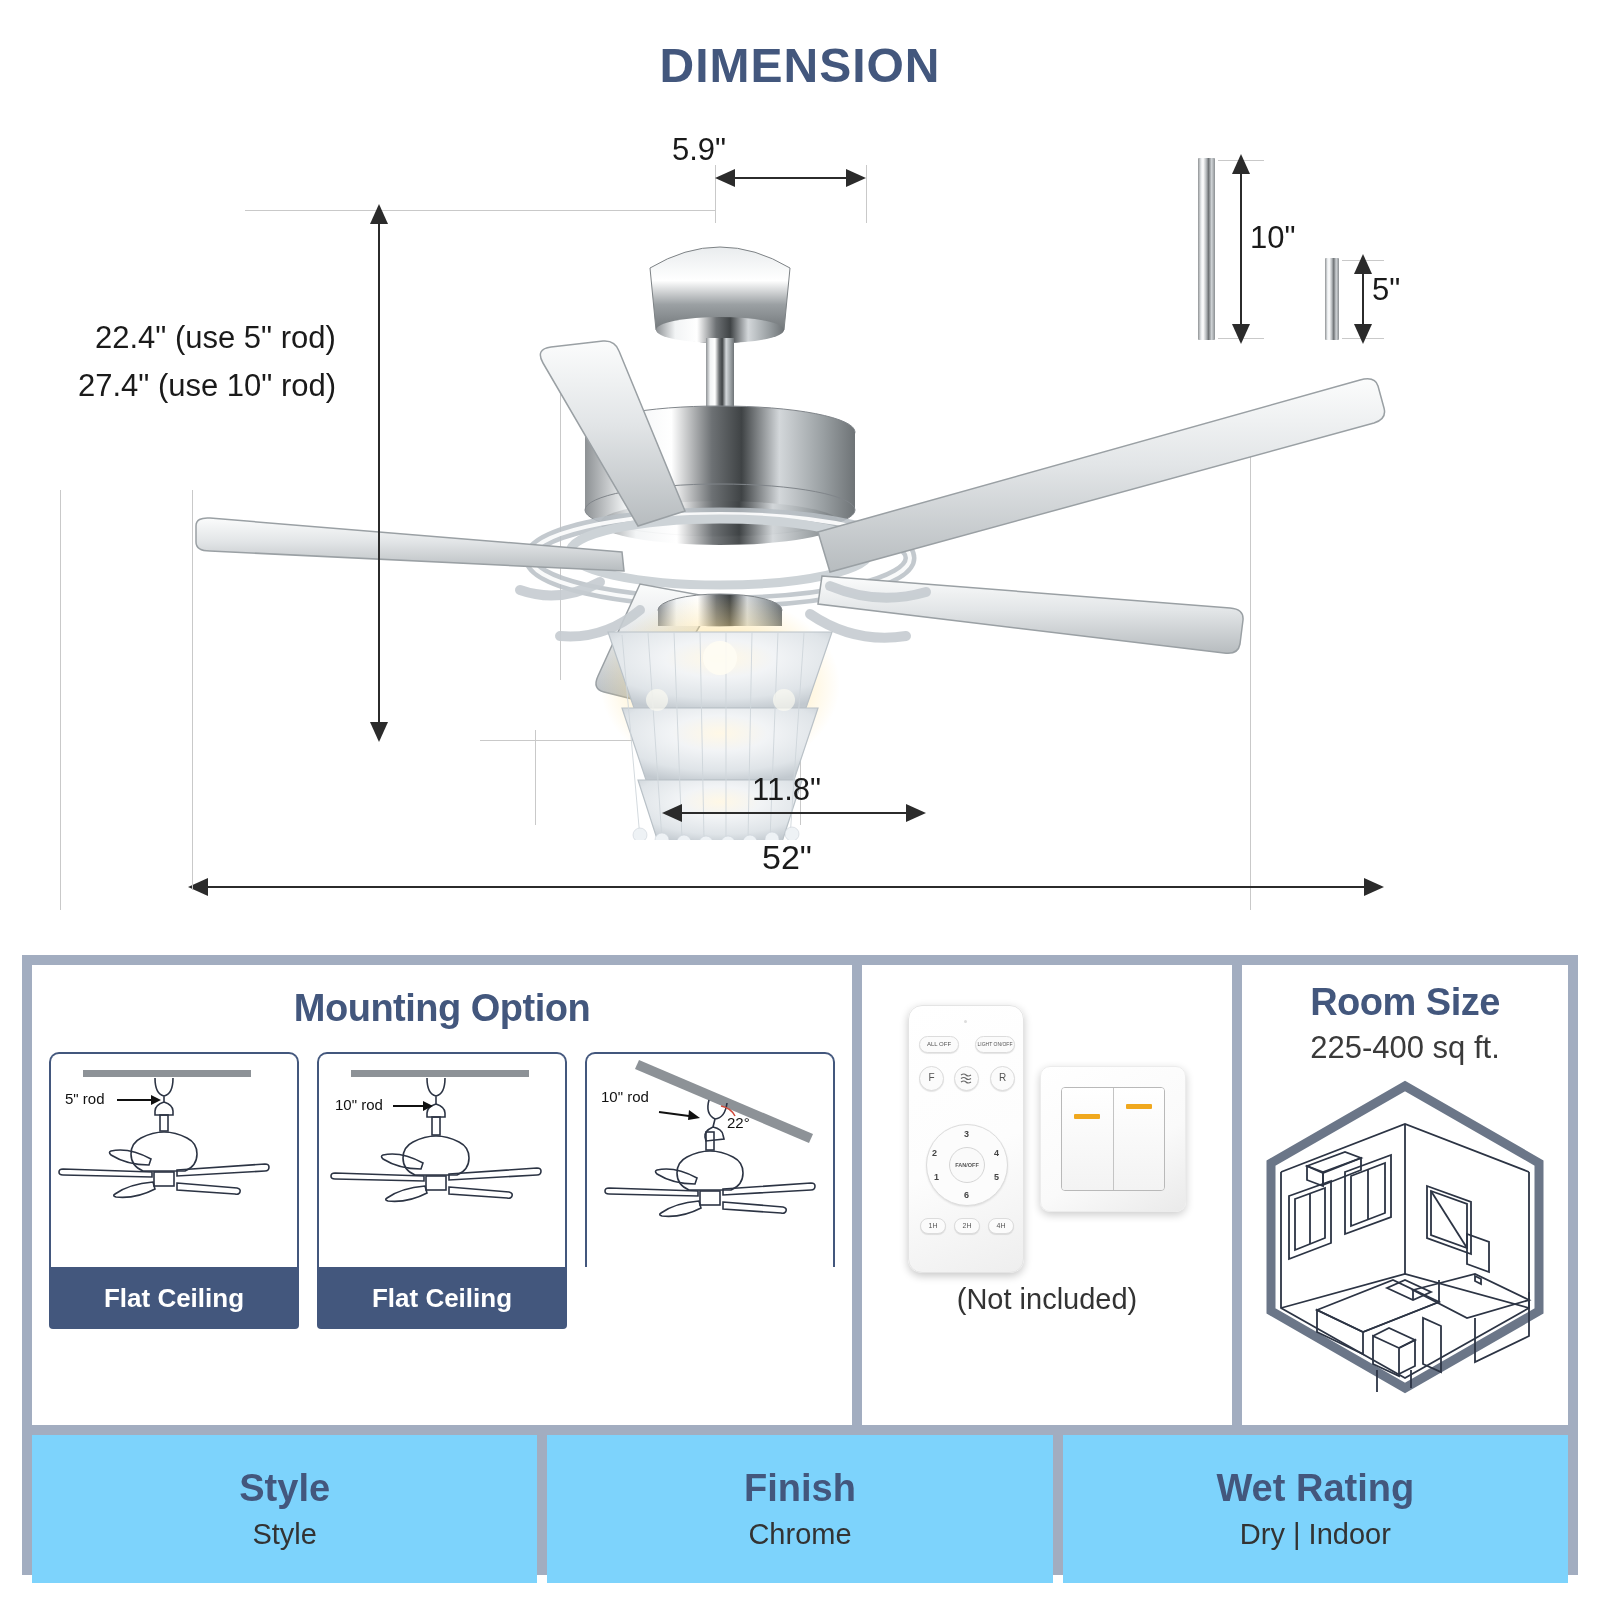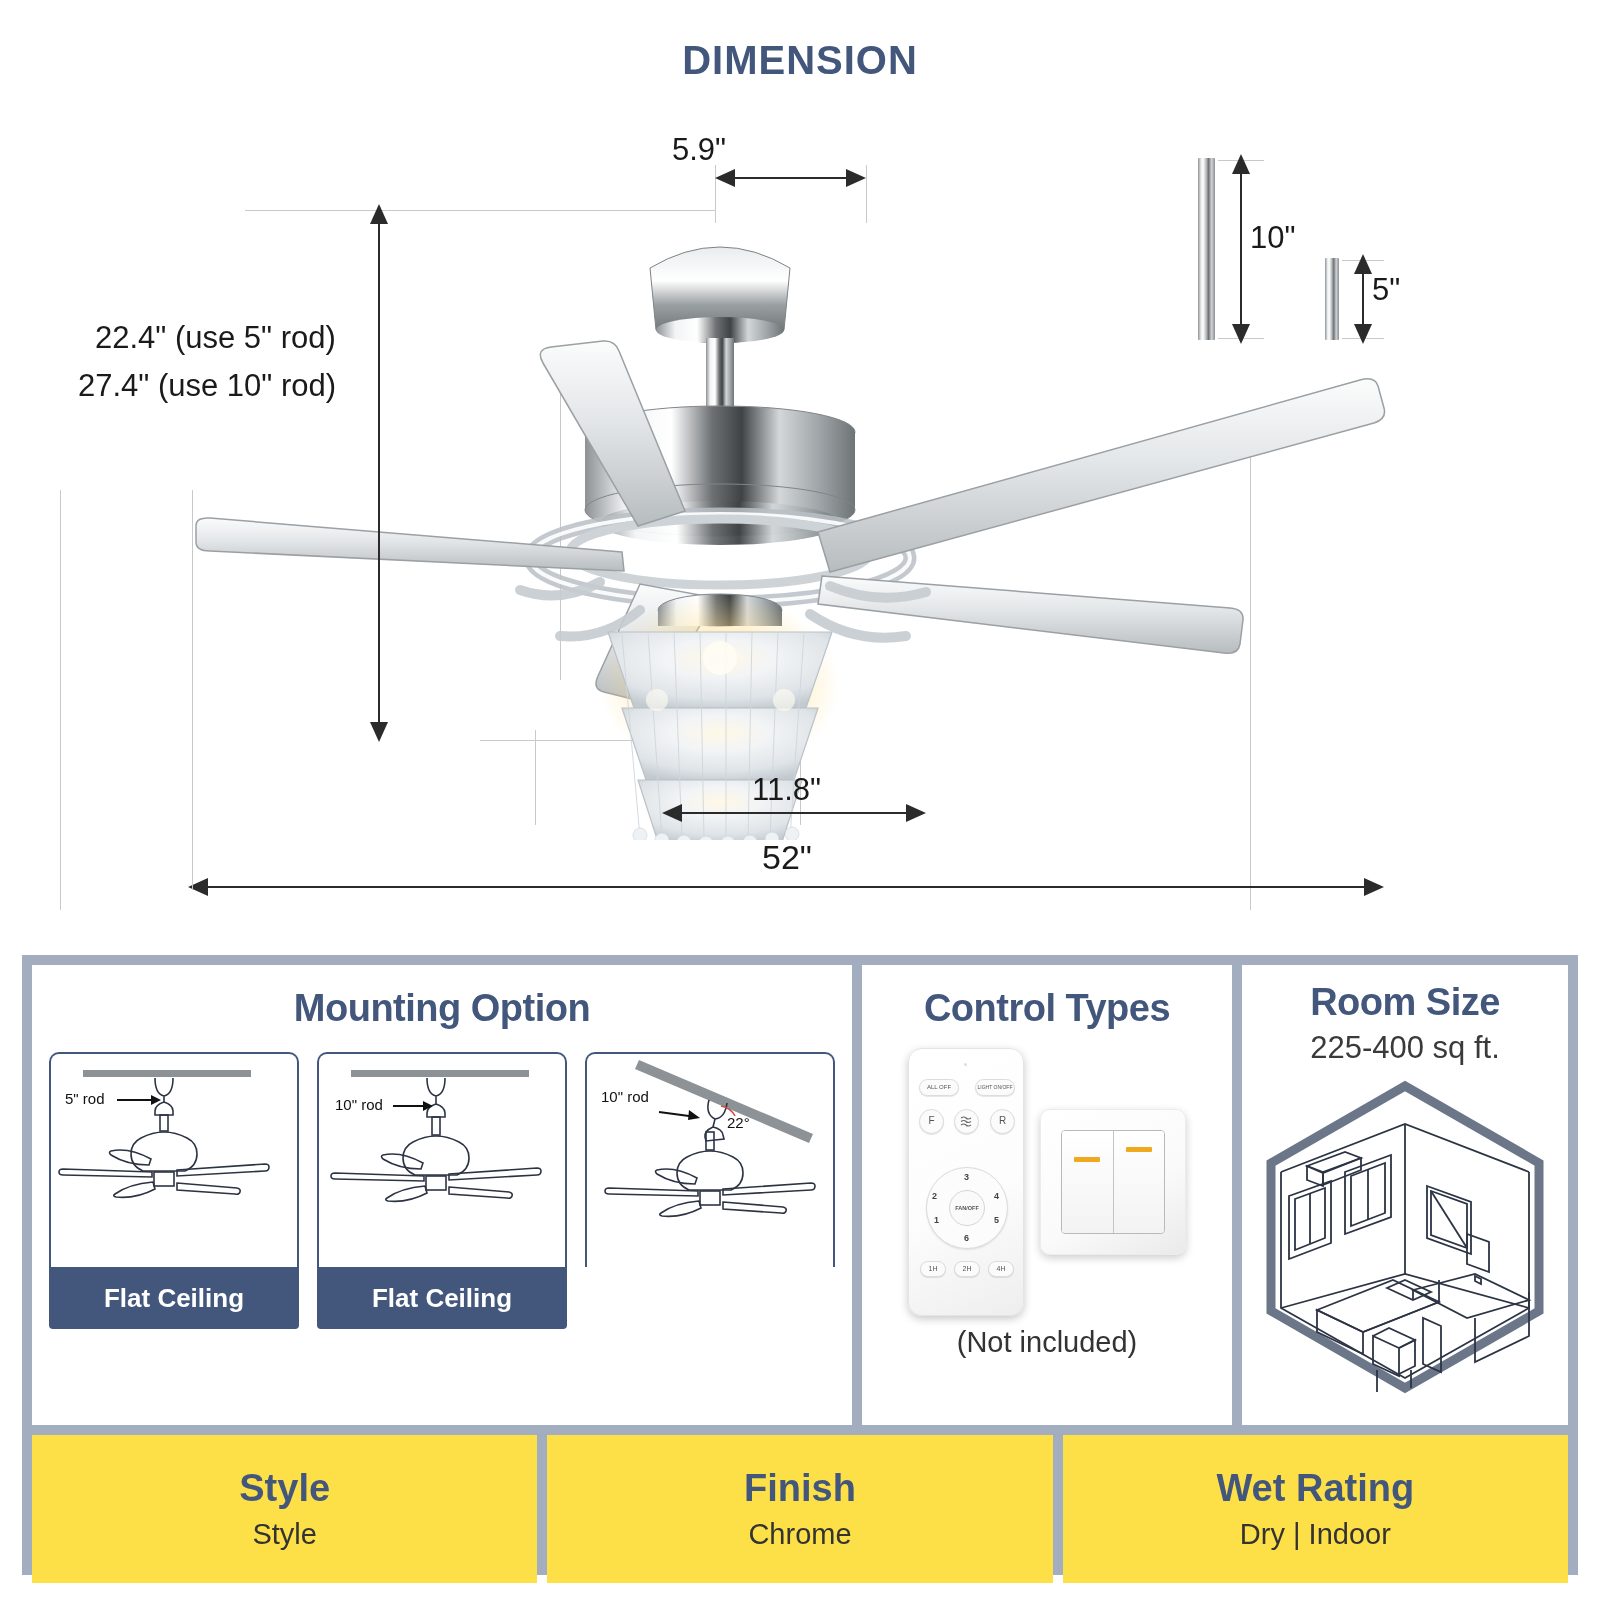--- a/index.html
+++ b/index.html
@@ -9,21 +9,21 @@
     font-family: "Liberation Sans", sans-serif;
     position: relative;
     overflow: hidden;
   }
 
   
   .page-title {
     position: absolute;
     top: 38px; left: 0; right: 0;
     text-align: center;
-    font-size: 40px;
+    font-size: 48px;
     font-weight: bold;
     color: #43577d;
     letter-spacing: 1px;
   }
 
   
   .dim-area { position: absolute; top: 120px; left: 0; width: 1600px; height: 820px; }
 
   .dim-label { position: absolute; font-size: 31px; color: #1a1a1a; white-space: nowrap; }
 
@@ -136,21 +136,21 @@
   .sw-inner { width: 100%; height: 100%; border: 1px solid #b9b9b9; border-radius: 4px; display: flex; overflow: hidden; }
   .sw-half { flex: 1; position: relative; background: linear-gradient(180deg,#ffffff,#f3f3f3); }
   .sw-half + .sw-half { border-left: 1px solid #c4c4c4; }
   .sw-dash { position: absolute; left: 50%; transform: translateX(-50%); width: 26px; height: 5px; background: #f0a81e; border-radius: 1px; }
 
   
   .hexwrap { margin-top: 12px; width: 300px; height: 318px; position: relative; }
 
   
   .spec-bottom { display: flex; gap: 10px; height: 148px; margin-top: 10px; }
-  .bcell { flex: 1; background: #fde047; display: flex; flex-direction: column; align-items: center; justify-content: center; }
+  .bcell { flex: 1; background: #7dd3fc; display: flex; flex-direction: column; align-items: center; justify-content: center; }
   .bcell-title { font-size: 38px; font-weight: bold; color: #43577d; }
   .bcell-val { font-size: 29px; color: #333; margin-top: 8px; }
 </style>
 </head>
 <body>
 
 <div class="page-title">DIMENSION</div>
 
 <div class="dim-area">
 
@@ -390,21 +390,20 @@
               <line x1="72" y1="58" x2="102" y2="62" stroke="#111" stroke-width="2"></line>
               <polygon points="102,56 113,64 101,66" fill="#111"></polygon>
               <text x="140" y="74" font-family="Liberation Sans, sans-serif" font-size="15" fill="#111">22°</text>
             </svg>
           </div>
         </div>
       </div>
     </div>
 
     <div class="card card-control">
-      <div class="card-title">Control Types</div>
 
       <div class="ctrl-row">
 
         <div class="remote">
           <div style="position:absolute;left:55px;top:14px;width:3px;height:3px;border-radius:50%;background:#ddd;"></div>
 
           <div class="rbtn" style="left:10px; top:30px; width:40px; height:17px;">ALL OFF</div>
           <div class="rbtn" style="left:66px; top:30px; width:40px; height:17px; font-size:5px;">LIGHT ON/OFF</div>
 
           <div class="rbtn" style="left:10px; top:60px; width:25px; height:25px; font-size:10px;">F</div>

